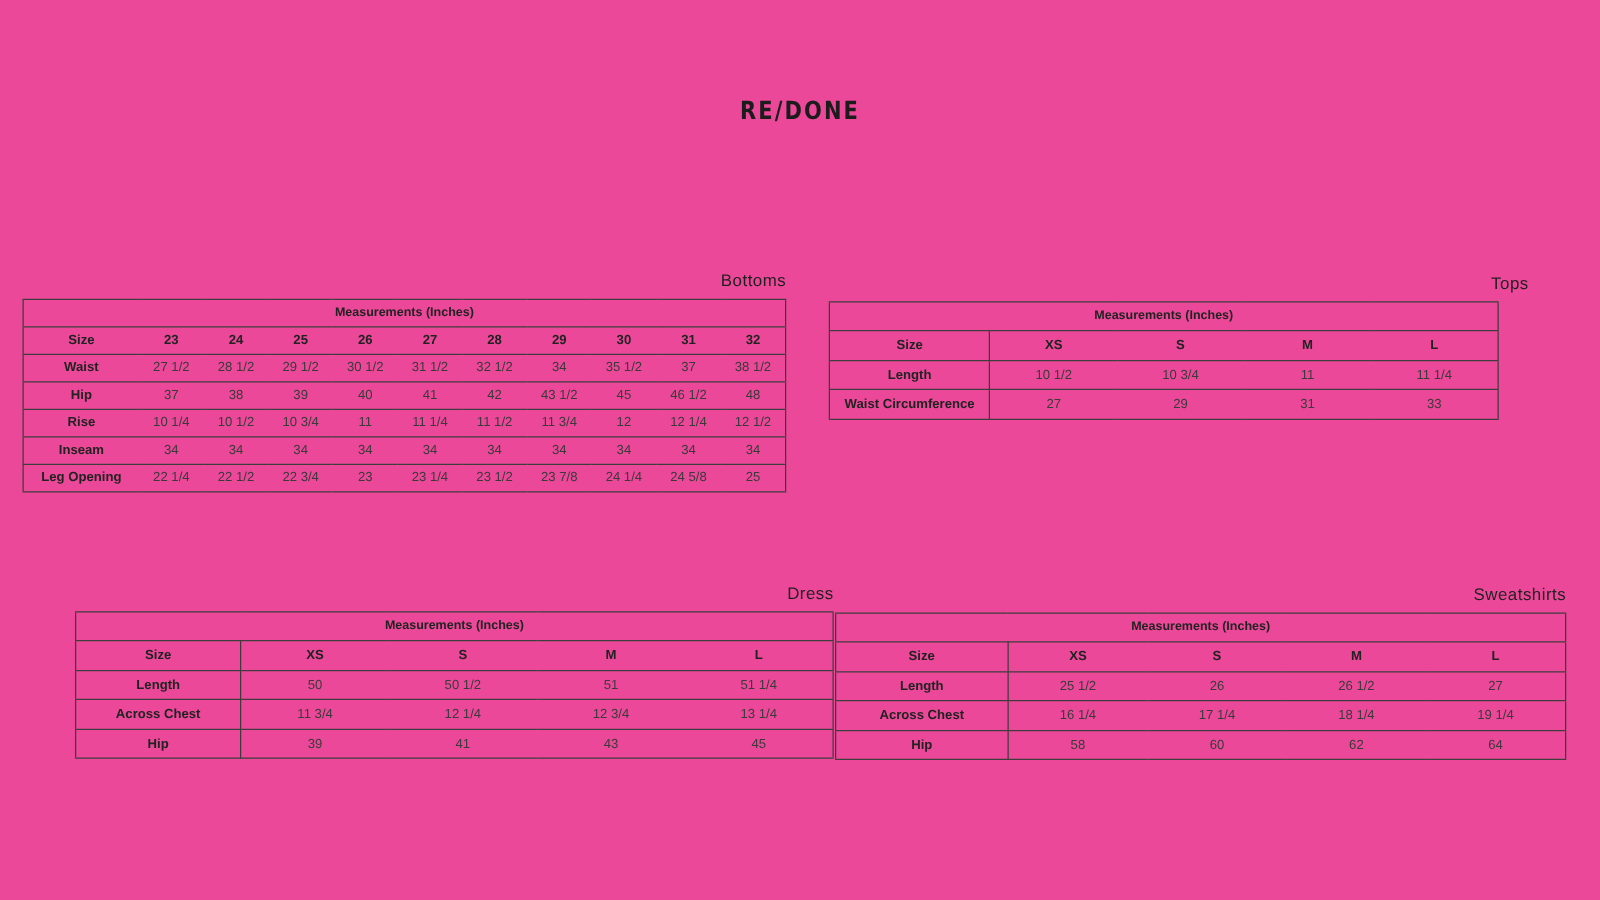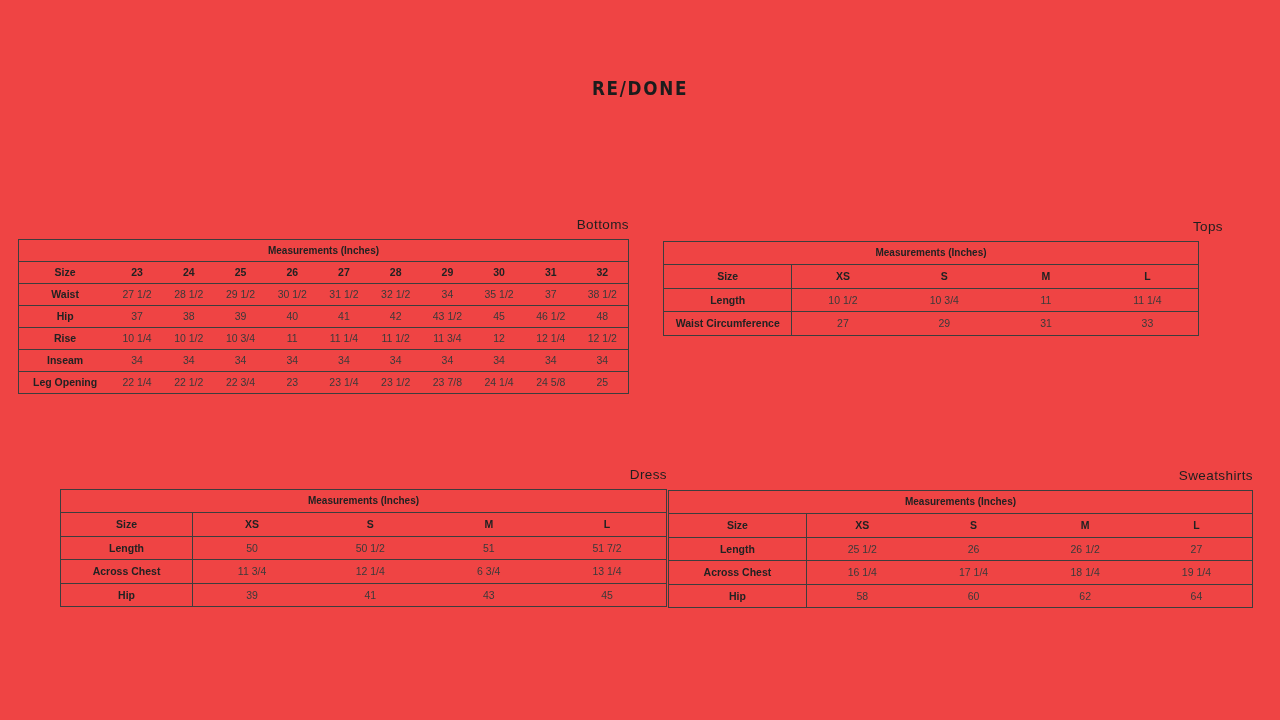--- a/index.html
+++ b/index.html
@@ -1,19 +1,19 @@
 <!DOCTYPE html>
 <html><head>
 <meta charset="utf-8">
 <style>
   html,body{margin:0;padding:0;background:#ffffff;}
   .page{
     position:relative;
     width:1280px;height:720px;
-    background:#ef4444;
+    background:#ec4899;
     font-family:"Liberation Sans", sans-serif;
     color:#2a2a2a;
     overflow:hidden;
   }
   .logo{
     position:absolute;
     left:0;top:76px;width:1280px;
     text-align:center;
     font-family:"DejaVu Sans", sans-serif;
     font-weight:800;
@@ -248,27 +248,27 @@
             <td>XS</td>
             <td>S</td>
             <td>M</td>
             <td>L</td>
           </tr>
           <tr>
             <th class="row-label">Length</th>
             <td>50</td>
             <td>50 1/2</td>
             <td>51</td>
-            <td>51 7/2</td>
+            <td>51 1/4</td>
           </tr>
           <tr>
             <th class="row-label">Across Chest</th>
             <td>11 3/4</td>
             <td>12 1/4</td>
-            <td>6 3/4</td>
+            <td>12 3/4</td>
             <td>13 1/4</td>
           </tr>
           <tr>
             <th class="row-label">Hip</th>
             <td>39</td>
             <td>41</td>
             <td>43</td>
             <td>45</td>
           </tr>
         </tbody>

